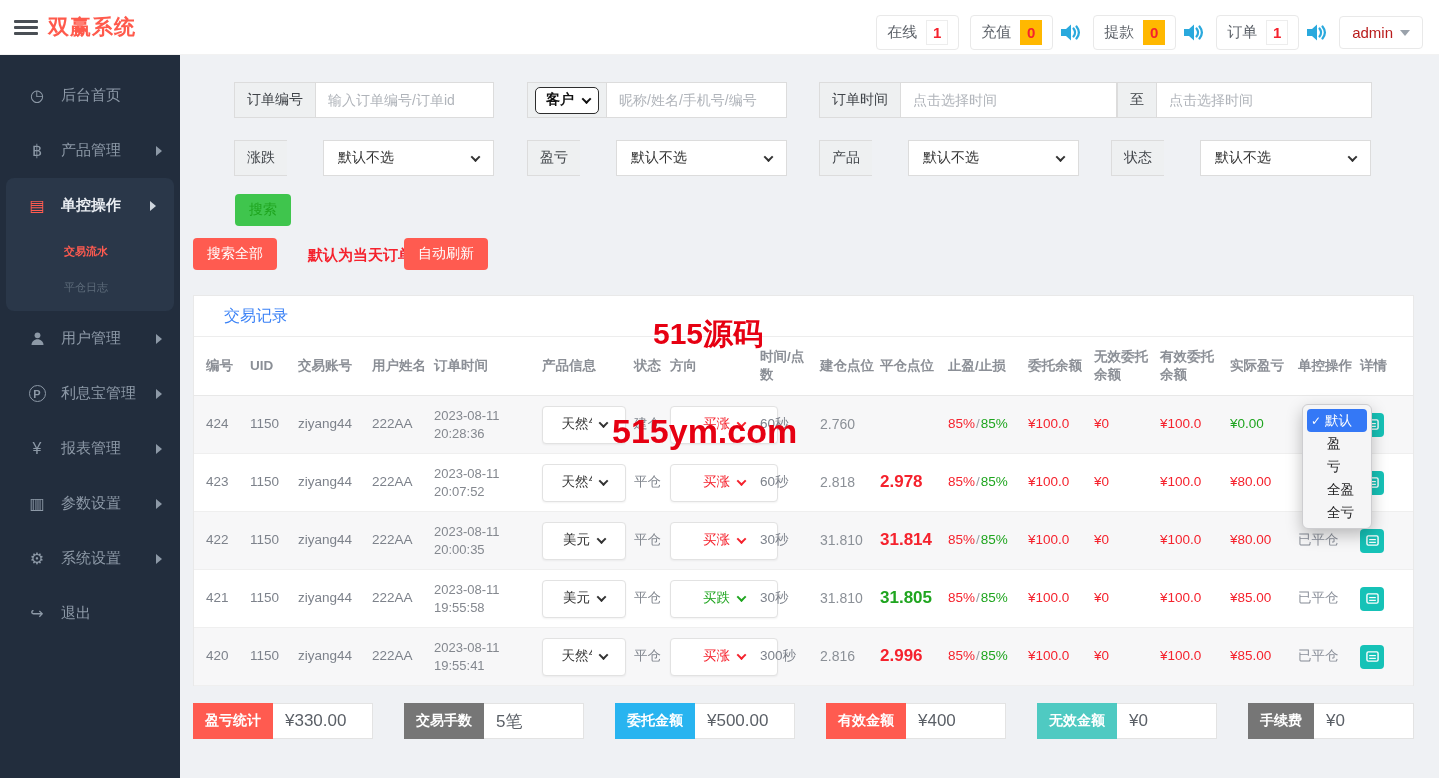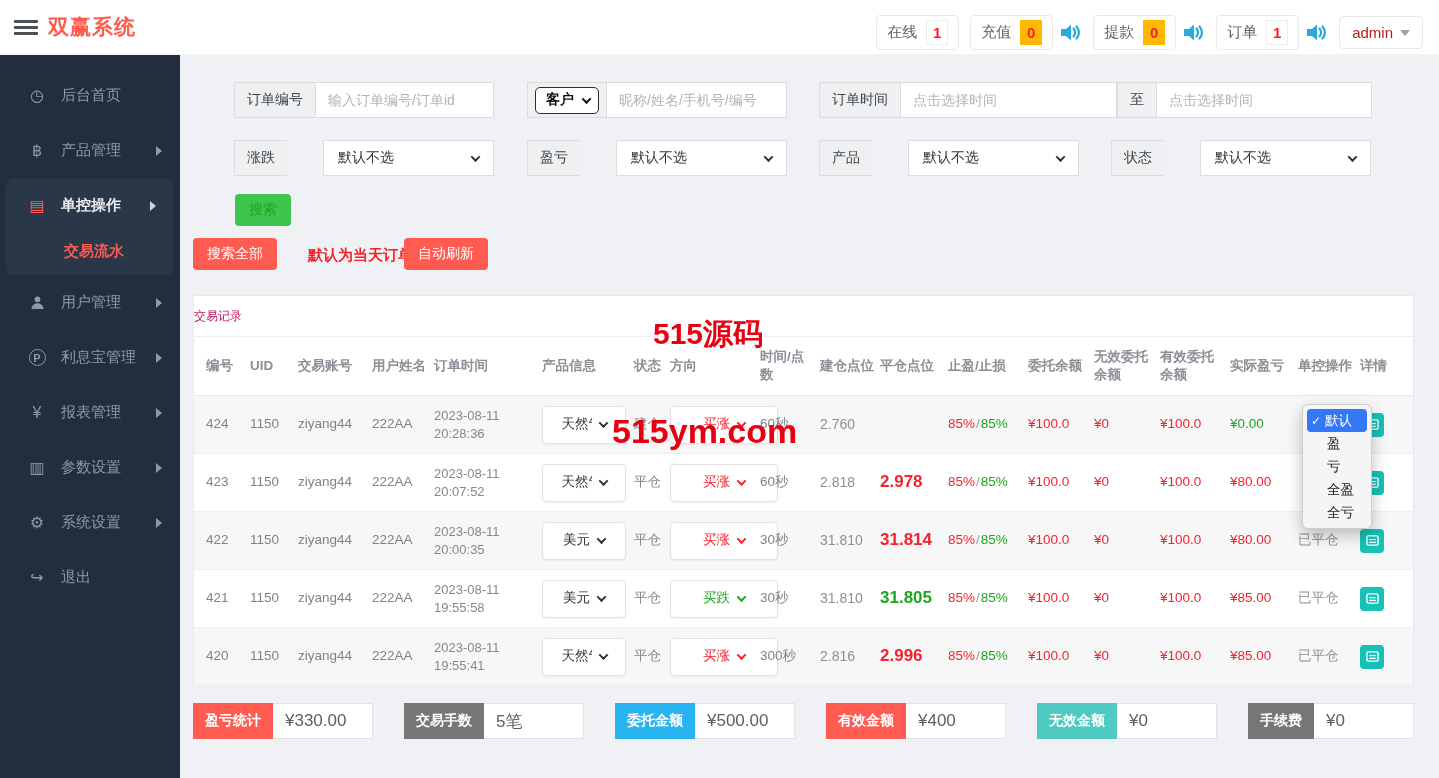--- a/index.html
+++ b/index.html
@@ -34,21 +34,21 @@
   .side-item { height:55px; display:flex; align-items:center; padding:0 18px 0 26px; color:#8d99a7;
     font-size:15px; cursor:pointer; }
   .side-icon { width:22px; margin-right:13px; font-size:16px; display:flex; align-items:center; justify-content:center; color:#8d99a7; }
   .side-icon svg { display:block; }
   .side-arrow { margin-left:auto; width:0; height:0; border-top:5px solid transparent; border-bottom:5px solid transparent;
     border-left:6px solid #8d99a7; }
   .side-block { background:#2a3749; border-radius:8px; margin:0 6px; padding-bottom:6px; }
   .side-block .side-item { padding-left:20px; color:#e9edf2; font-weight:700; }
   .side-block .side-icon { color:#ff5b50; }
   .side-block .side-arrow { border-left-color:#cfd6de; }
-  .sub-item { height:36px; display:flex; align-items:center; padding-left:58px; font-size:15px; cursor:pointer; }
+  .sub-item { height:36px; display:flex; align-items:center; padding-left:58px; font-size:11px; cursor:pointer; }
   .sub-item.active { color:#ff5b50; font-weight:700; }
   .sub-item.muted { color:#5d6b7a; }
   .circle-p { width:17px; height:17px; border:1.5px solid #8d99a7; border-radius:50%; font-size:11px; font-weight:700;
     display:flex; align-items:center; justify-content:center; }
   
   .main { position:absolute; left:180px; top:55px; width:1259px; height:723px; }
   
   .igroup { position:absolute; height:36px; display:flex; }
   .addon { background:#eef0f1; border:1px solid #dcdcdc; border-right:none; display:flex; align-items:center;
     justify-content:center; padding:0 12px; color:#3f4348; font-size:14px; white-space:nowrap; }
@@ -65,21 +65,21 @@
     transform:rotate(45deg) translate(-1px,-1px); display:inline-block; flex:none; }
   
   .btn { position:absolute; height:32px; border:none; border-radius:4px; color:#fff; font-size:14px;
     padding:0 14px; cursor:pointer; font-family:inherit; }
   .btn.green { background:#3fc54d; }
   .btn.coral { background:#ff5b50; }
   .today-note { position:absolute; color:#f5222d; font-weight:700; font-size:15px; }
   
   .card { position:absolute; left:13px; top:240px; width:1221px; height:391px; background:#fff;
     border:1px solid #e9e9e9; }
-  .card-title { height:40px; line-height:40px; padding-left:0; color:#be185d; font-size:12px; }
+  .card-title { height:40px; line-height:40px; padding-left:30px; color:#3b82f6; font-size:16px; }
   .grid-row { display:grid; align-items:center; padding:0 12px;
     grid-template-columns:44px 48px 74px 62px 108px 92px 36px 90px 60px 60px 68px 80px 66px 66px 70px 68px 62px 42px; }
   .thead { height:60px; border-top:1px solid #ededed; border-bottom:1px solid #e8e8e8; color:#8b8f96;
     font-weight:700; font-size:13.5px; line-height:1.45; }
   .trow { height:58px; border-bottom:1px solid #efefef; color:#7d828b; font-size:13.5px; }
   .trow.striped { background:#f7f7f8; }
   .td { padding-right:4px; line-height:1.35; }
   .t-time { font-size:13px; color:#84888f; }
   .t-status { color:#82878f; }
   .t-open { font-size:14px; color:#8b9097; }
@@ -197,20 +197,23 @@
   </div>
   <div class="side-block">
     <div class="side-item">
       <span class="side-icon">▤</span>
       <span>单控操作</span>
       <span class="side-arrow"></span>
     </div>
     <div class="sub-item active">
       <span>交易流水</span>
     </div>
+    <div class="sub-item muted">
+      <span>平仓日志</span>
+    </div>
   </div>
   <div class="side-item">
     <span class="side-icon">
       <svg width="15" height="15" viewBox="0 0 16 16" fill="currentColor">
           <circle cx="8" cy="4.6" r="3.1"></circle>
           <path d="M1.6 15c0-3.5 2.9-6.2 6.4-6.2s6.4 2.7 6.4 6.2z"></path>
         </svg>
     </span>
     <span>用户管理</span>
     <span class="side-arrow"></span>

